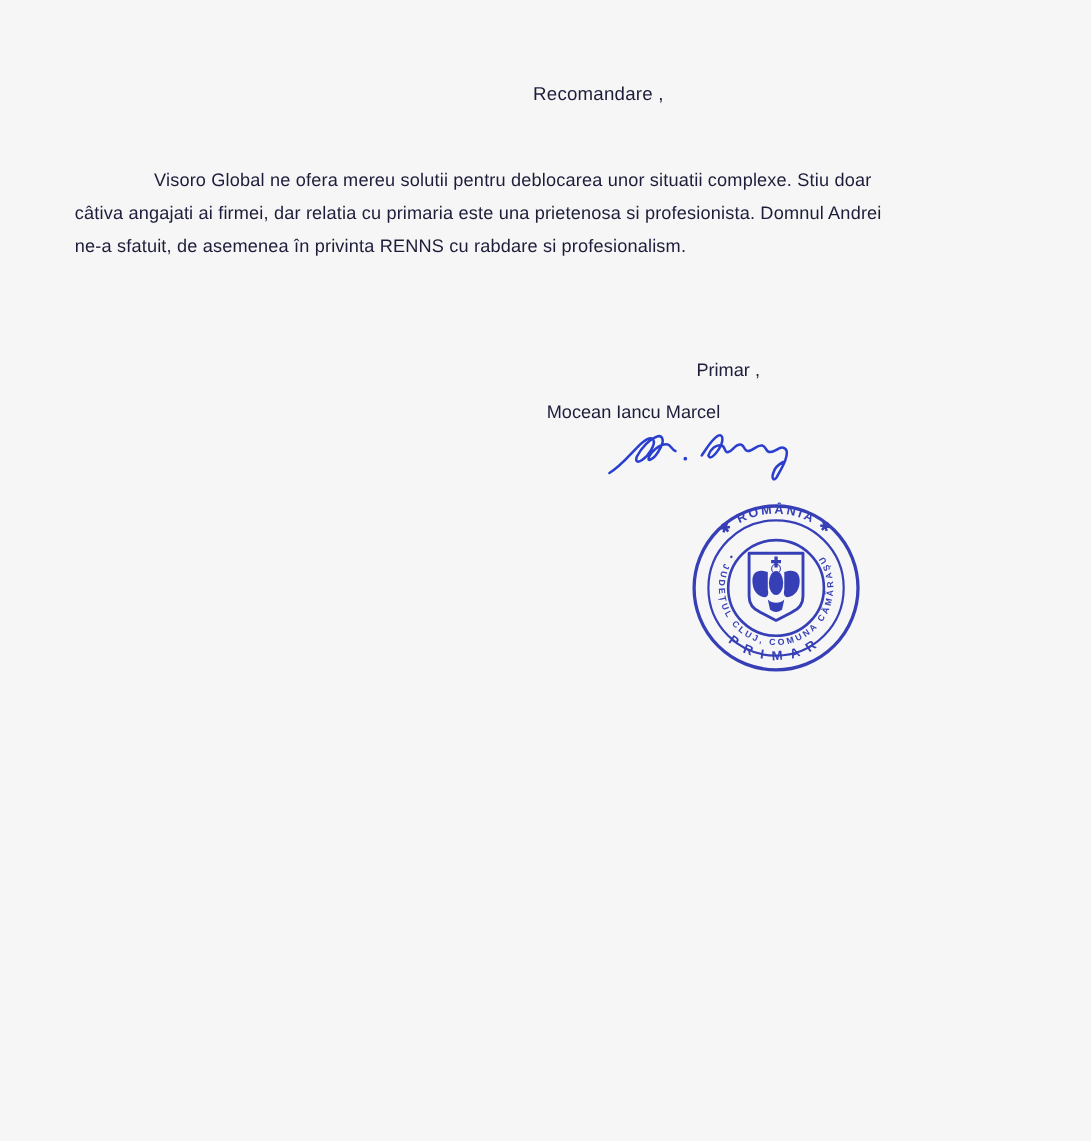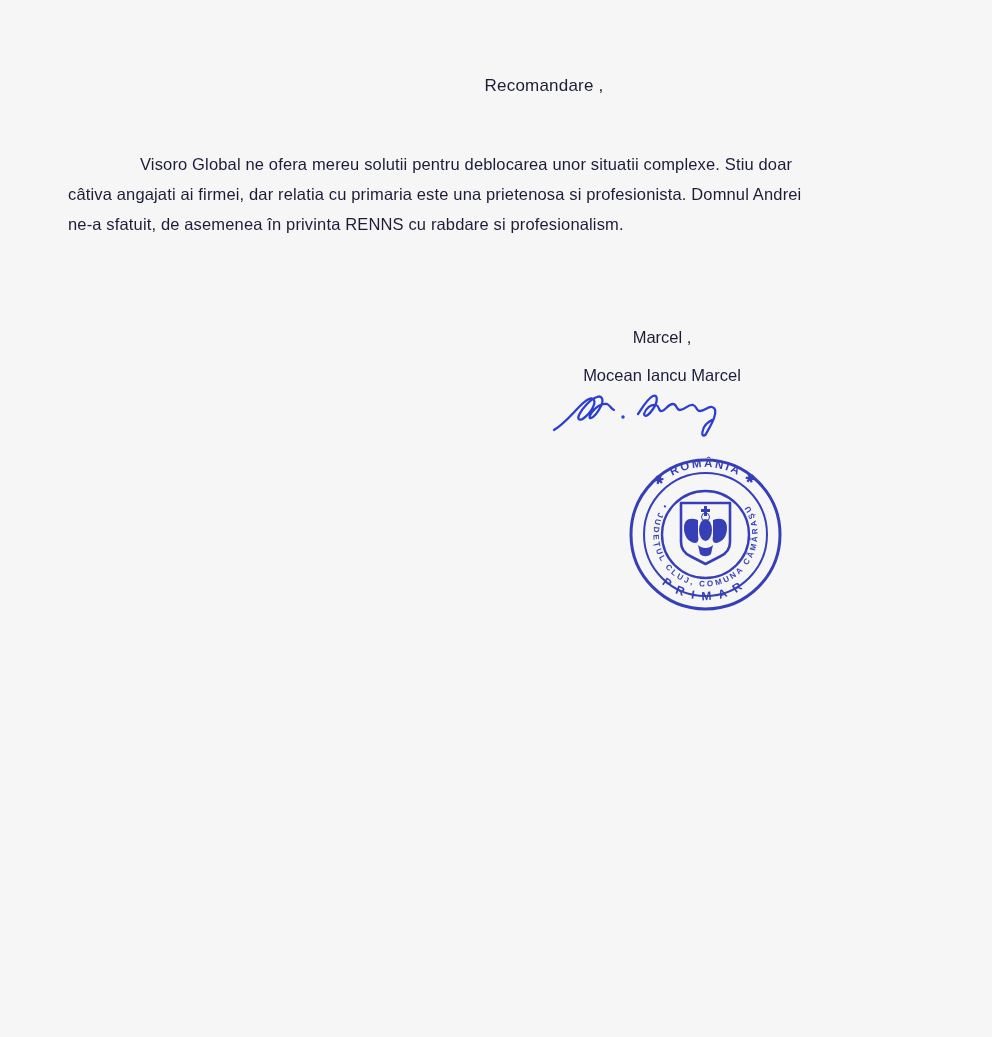--- a/index.html
+++ b/index.html
@@ -28,21 +28,21 @@
     font-size:16.5px;line-height:30px;letter-spacing:.15px;
     text-indent:72px;
     white-space:pre-line;
   }
   .signoff-role{
     position:absolute;top:328px;left:497px;width:330px;
     text-align:center;font-size:16.5px;
   }
   .signoff-name{
     position:absolute;top:366px;left:497px;width:330px;
-    text-align:center;font-size:16.5px;
+    text-align:left;font-size:16.5px;
   }
   .signature-svg{
     position:absolute;top:384px;left:550px;width:200px;height:60px;
   }
   .signature-svg path{
     stroke:var(--signature-blue);stroke-width:2.3;fill:none;
     stroke-linecap:round;stroke-linejoin:round;
   }
   .signature-svg .sig-dot{fill:var(--signature-blue);stroke:none;}
   .stamp-svg{
@@ -68,21 +68,21 @@
 <body>
 
 <div class="page">
 
   <div class="letter-title">Recomandare ,</div>
 
   <div class="letter-body">Visoro Global ne ofera mereu solutii pentru deblocarea unor situatii complexe. Stiu doar
 câtiva angajati ai firmei, dar relatia cu primaria este una prietenosa si profesionista. Domnul Andrei
 ne-a sfatuit, de asemenea în privinta RENNS cu rabdare si profesionalism.</div>
 
-  <div class="signoff-role">Marcel ,</div>
+  <div class="signoff-role">Primar ,</div>
 
   <div class="signoff-name">Mocean Iancu Marcel</div>
 
   <svg class="signature-svg" viewBox="0 0 200 60" xmlns="http://www.w3.org/2000/svg">
     <path d="M 4 46 C 14 40 22 30 30 22 C 36 16 42 12 44 16 C 46 20 40 30 34 34 C 30 37 27 36 29 31 C 33 23 41 15 47 13 C 52 11 54 16 51 22 C 48 28 44 33 41 34 C 39 35 39 32 42 28 C 46 23 52 19 57 20 C 60 21 61 25 64 26"></path>
     <circle class="sig-dot" cx="73" cy="33" r="1.7"></circle>
     <path d="M 88 30 C 92 24 98 14 103 12 C 108 10 108 18 103 25 C 99 31 95 34 94 30 C 96 24 101 20 106 21 C 110 22 108 28 112 27 C 116 26 118 20 123 20 C 127 20 126 26 130 26 C 135 26 138 20 143 21 C 147 22 146 27 150 27 C 155 27 158 22 162 23 C 166 24 166 28 164 34 C 162 40 158 46 156 50 C 154 53 151 52 153 46 C 154 42 158 38 162 36"></path>
   </svg>
 
   <svg class="stamp-svg" viewBox="0 0 157 157" xmlns="http://www.w3.org/2000/svg">

